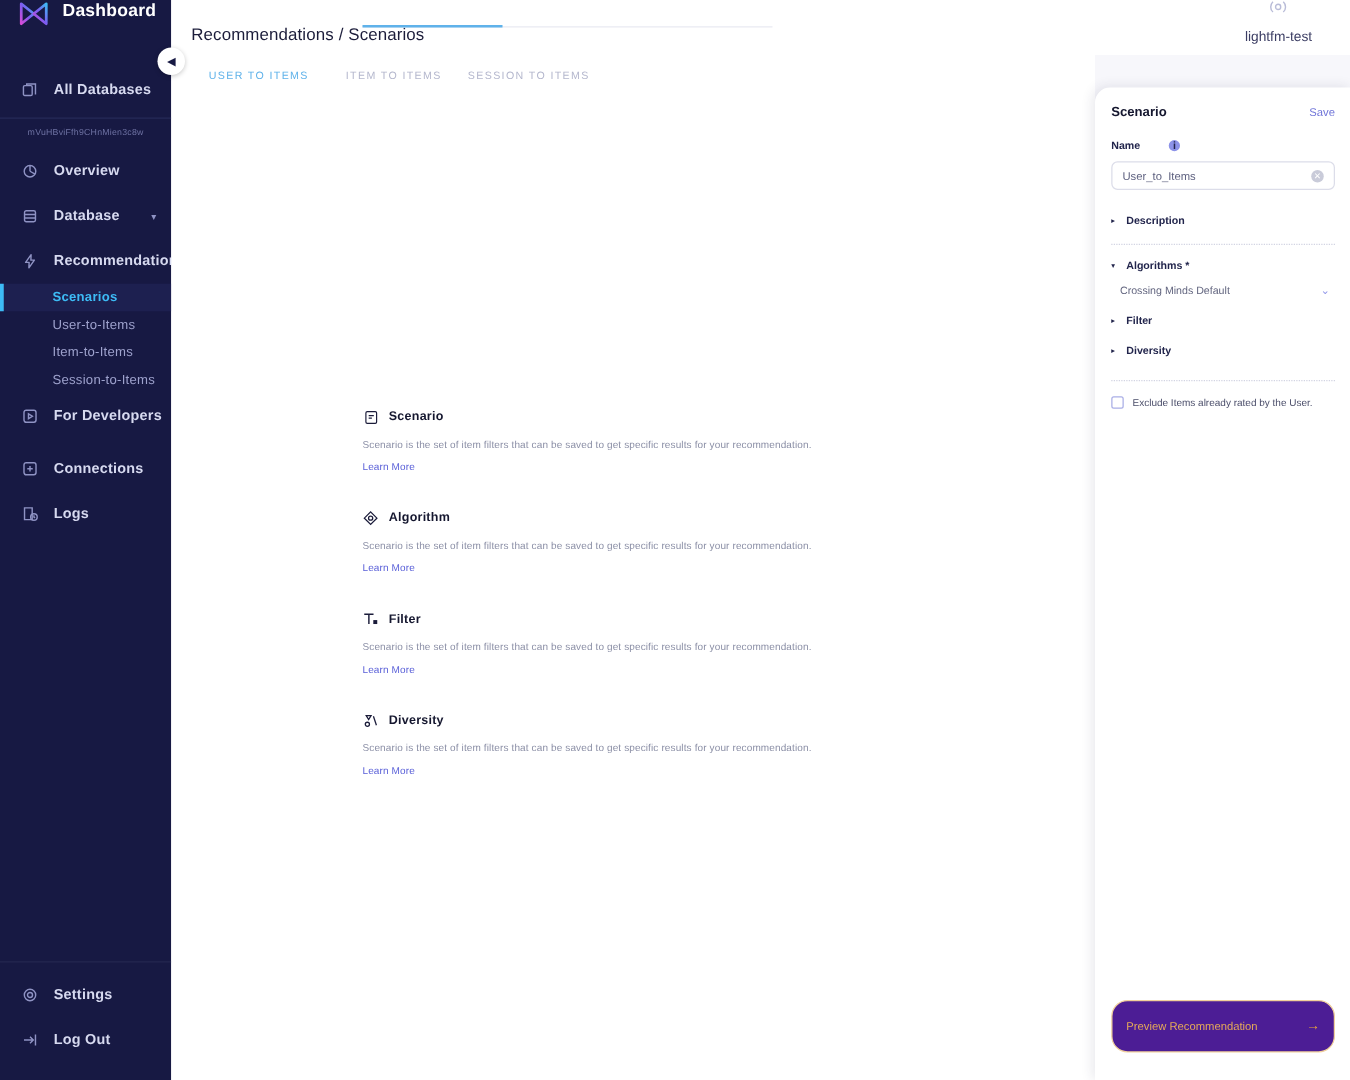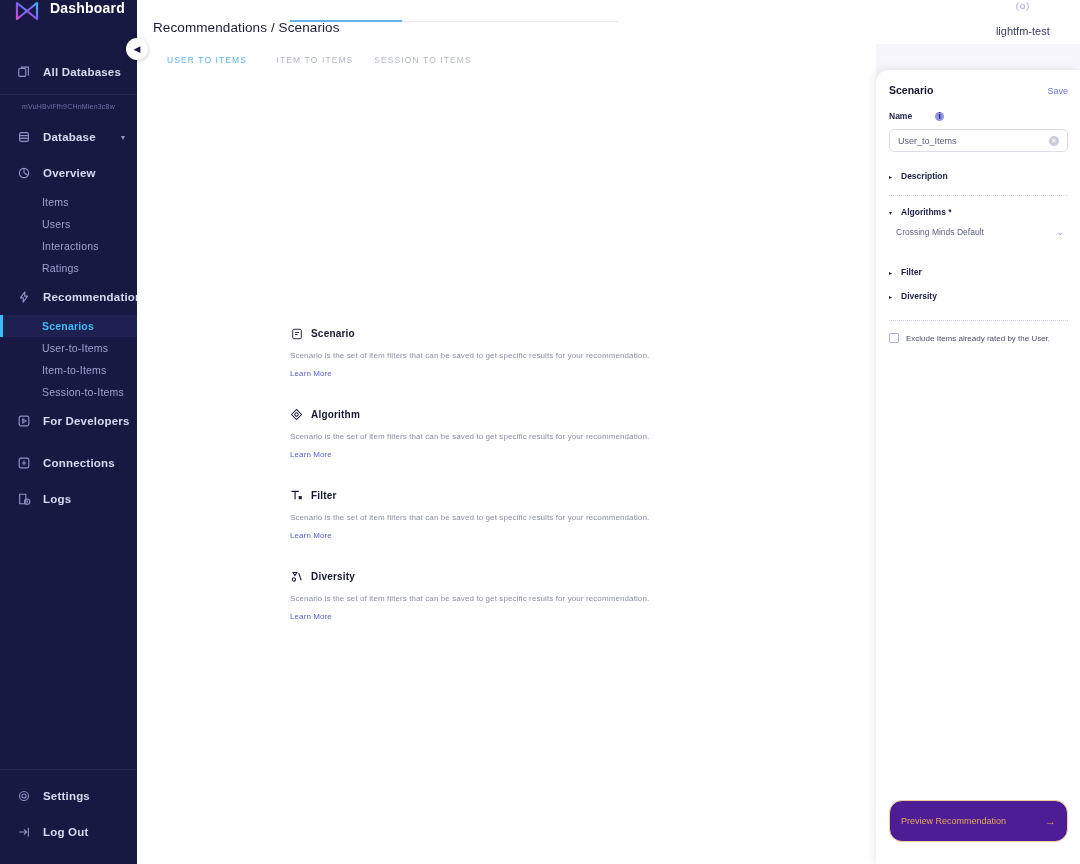--- a/index.html
+++ b/index.html
@@ -130,21 +130,21 @@
   }
 
   .accordion {
     display: flex; align-items: center; gap: 6px; padding: 7px 0; cursor: pointer;
   }
   .acc-arrow { font-size: 6px; color: #22254c; width: 6px; }
   .acc-label { font-size: 8.5px; font-weight: bold; color: #22254c; }
   .dotted { border-top: 1px dotted #d2d4e2; margin: 7px 0 4px; }
 
   .select-row {
-    display: flex; align-items: flex-start; padding: 3px 4px 3px 7px; cursor: pointer; margin-bottom: 20px;
+    display: flex; align-items: flex-start; padding: 3px 4px 3px 7px; cursor: pointer; margin-bottom: 4px;
   }
   .select-val { font-size: 8.5px; color: #62657f; }
   .select-caret { margin-left: auto; color: #8c92e8; font-size: 9px; }
 
   .solid-div { border-top: 1px dotted #d2d4e2; margin: 12px 0 12px; }
 
   .chk-row { display: flex; align-items: center; gap: 7px; margin-bottom: 12px; cursor: pointer; }
   .chk { width: 10px; height: 10px; border: 1px solid #a9aee6; border-radius: 2px; background: #fff; flex:0 0 10px; }
   .chk-lbl { font-size: 8px; color: #4c4f6b; }
 
@@ -195,44 +195,38 @@
       </span>
       <span class="lbl">All Databases</span>
     </div>
 
     <div class="nav-divider"></div>
     <div class="db-id">mVuHBviFfh9CHnMien3c8w</div>
 
     <div class="nav-item">
       <span class="ico">
         <svg viewBox="0 0 16 16" width="14" height="14" fill="none" stroke="currentColor" stroke-width="1.3">
+          <circle cx="8" cy="8" r="5.3"></circle>
+            <path d="M8 8V2.7M8 8l4.6 2.6"></path>
+        </svg>
+      </span>
+      <span class="lbl">Overview</span>
+    </div>
+
+    <div class="nav-item">
+      <span class="ico">
+        <svg viewBox="0 0 16 16" width="14" height="14" fill="none" stroke="currentColor" stroke-width="1.3">
           <rect x="3" y="3" width="10" height="10" rx="1.6"></rect>
             <path d="M3 6.4h10M3 9.6h10"></path>
         </svg>
       </span>
       <span class="lbl">Database</span>
       <span class="caret">▾</span>
     </div>
 
-    <div class="nav-item">
-      <span class="ico">
-        <svg viewBox="0 0 16 16" width="14" height="14" fill="none" stroke="currentColor" stroke-width="1.3">
-          <circle cx="8" cy="8" r="5.3"></circle>
-            <path d="M8 8V2.7M8 8l4.6 2.6"></path>
-        </svg>
-      </span>
-      <span class="lbl">Overview</span>
-    </div>
-
-    <div class="sub-wrap">
-      <div class="sub-item">Items</div>
-      <div class="sub-item">Users</div>
-      <div class="sub-item">Interactions</div>
-      <div class="sub-item">Ratings</div>
-    </div>
 
     <div class="nav-item">
       <span class="ico">
         <svg viewBox="0 0 16 16" width="14" height="14" fill="none" stroke="currentColor" stroke-width="1.3" stroke-linejoin="round">
           <path d="M9 2L4 9h3.2L7 14l5-7H8.8z"></path>
         </svg>
       </span>
       <span class="lbl">Recommendations</span>
       <span class="caret">▾</span>
     </div>

